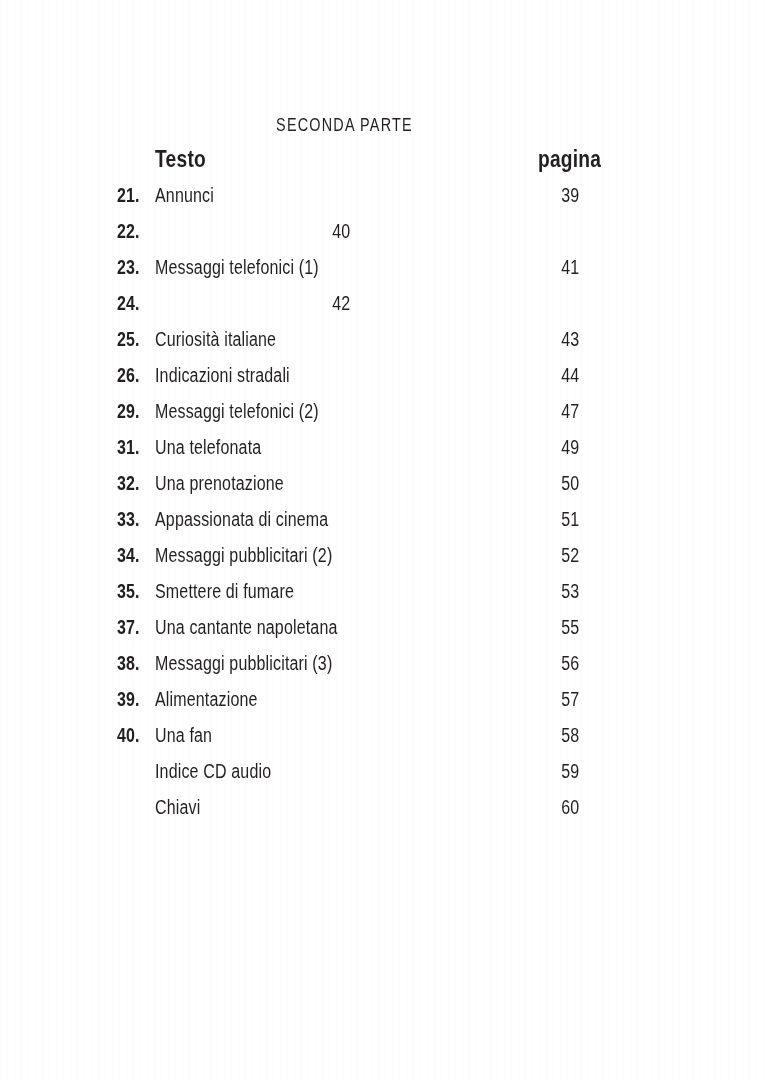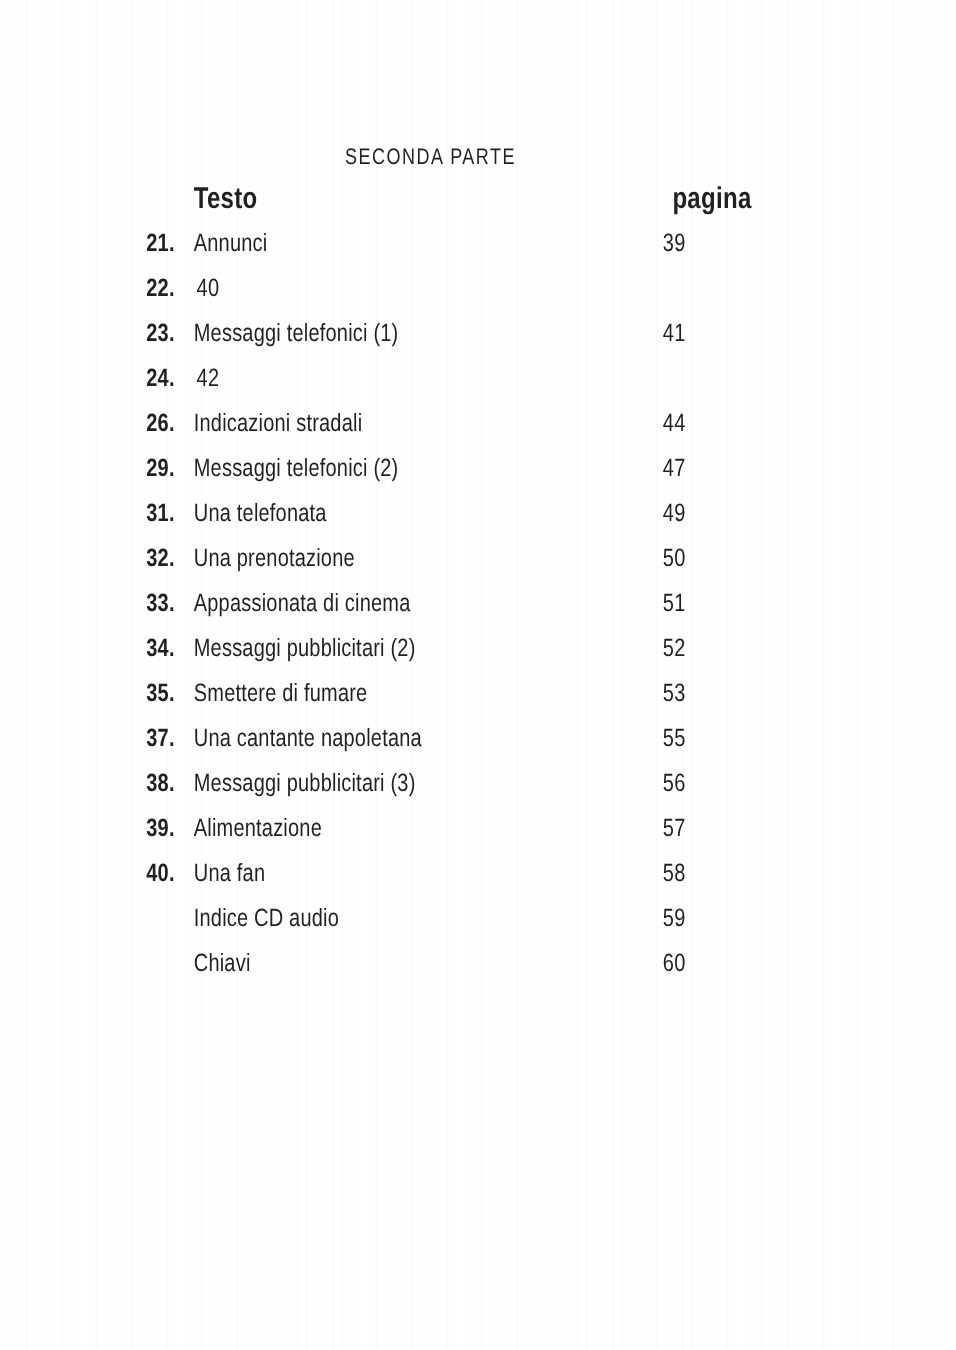--- a/index.html
+++ b/index.html
@@ -72,21 +72,21 @@
   }
   .toc-row {
     display: grid;
     grid-template-columns: 51px 1fr 84px;
     height: 36px;
     line-height: 36px;
     font-size: 20px;
     letter-spacing: 0.2px;
   }
   .cell-num  { font-weight: 700; padding-left: 4px; text-align: center; }
-  .cell-page { }
+  .cell-page { text-align: center; }
 </style>
 </head>
 <body style="color: rgb(35, 31, 32); background: rgb(255, 255, 255);">
 
 <div class="scan-texture"></div>
 
 <div class="page">
 
   <h1 class="section-title"><span class="cx o-center">SECONDA PARTE</span></h1>
 
@@ -112,20 +112,25 @@
     <span class="cell-num"><span class="cx o-left">23.</span></span>
     <span class="cell-title"><span class="cx o-left">Messaggi telefonici (1)</span></span>
     <span class="cell-page"><span class="cx o-center">41</span></span>
   </div>
 
   <div class="toc-row">
     <span class="cell-num"><span class="cx o-left">24.</span></span>
     <span class="cell-page"><span class="cx o-center">42</span></span>
   </div>
 
+  <div class="toc-row">
+    <span class="cell-num"><span class="cx o-left">25.</span></span>
+    <span class="cell-title"><span class="cx o-left">Curiosità italiane</span></span>
+    <span class="cell-page"><span class="cx o-center">43</span></span>
+  </div>
 
   <div class="toc-row">
     <span class="cell-num"><span class="cx o-left">26.</span></span>
     <span class="cell-title"><span class="cx o-left">Indicazioni stradali</span></span>
     <span class="cell-page"><span class="cx o-center">44</span></span>
   </div>
 
 
 
   <div class="toc-row">

